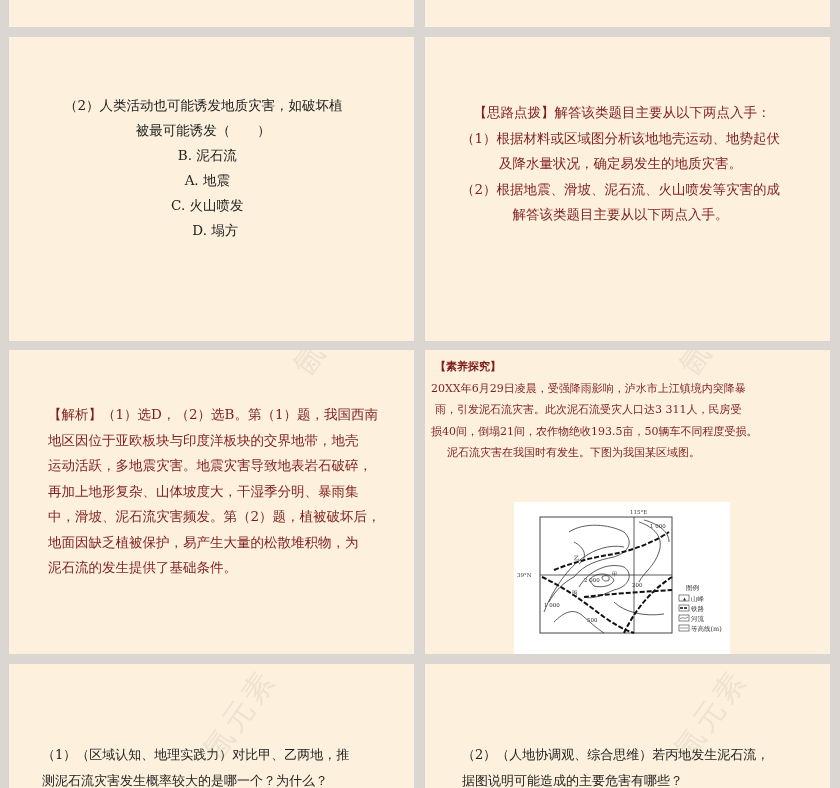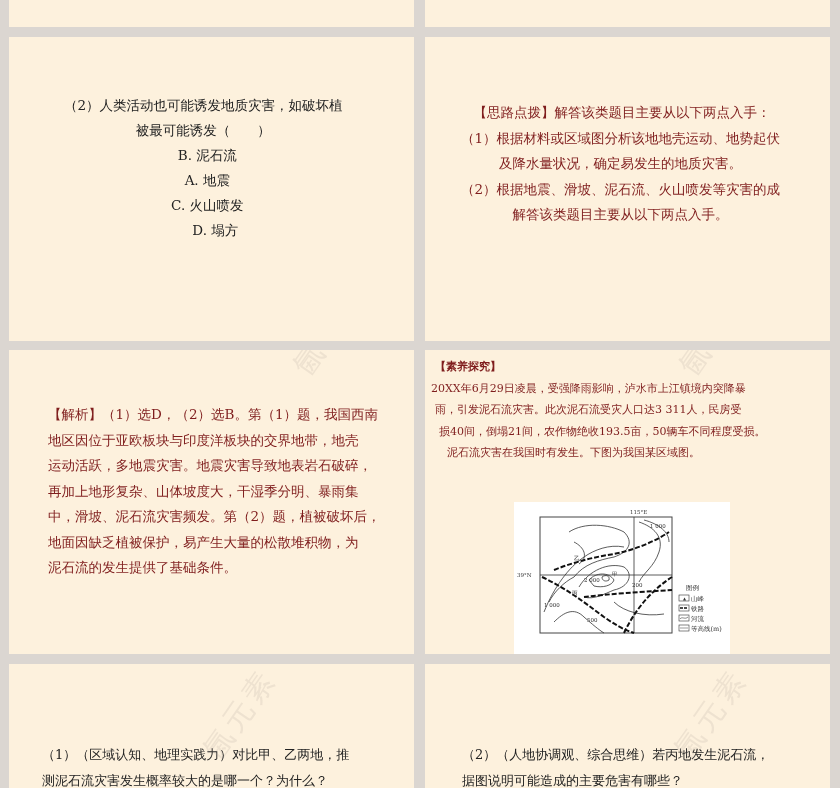--- a/index.html
+++ b/index.html
@@ -85,21 +85,21 @@
     <div class="line">泥石流的发生提供了基础条件。</div>
   </div>
   <div class="watermark" style="left:270px;top:-40px;">氤元素</div>
 </div>
 
 <div class="slide col-r row3">
   <div class="txt red explore">
     <div class="line title" style="margin-left:4px">【素养探究】</div>
     <div class="line" style="margin-left:0">20XX年6月29日凌晨，受强降雨影响，泸水市上江镇境内突降暴</div>
     <div class="line" style="margin-left:4px">雨，引发泥石流灾害。此次泥石流受灾人口达3 311人，民房受</div>
-    <div class="line" style="margin-left:8px">损40间，倒塌21间，农作物绝收193.5亩，50辆车不同程度受损。</div>
+    <div class="line" style="margin-left:0">损40间，倒塌21间，农作物绝收193.5亩，50辆车不同程度受损。</div>
     <div class="line" style="margin-left:16px">泥石流灾害在我国时有发生。下图为我国某区域图。</div>
   </div>
 
   <div class="map">
     <svg width="216" height="141" viewBox="0 0 216 141">
       <g fill="none" stroke="#333" stroke-width="0.8">
         <rect x="26" y="15" width="132" height="116" stroke="#444" stroke-width="1"></rect>
         <line x1="26" y1="73" x2="158" y2="73"></line>
         <line x1="120" y1="15" x2="120" y2="131"></line>
         <path d="M55 30 C70 20, 95 22, 110 30 C120 40, 115 50, 100 55 C85 58, 70 62, 60 75 C50 80, 40 90, 35 100"></path>

